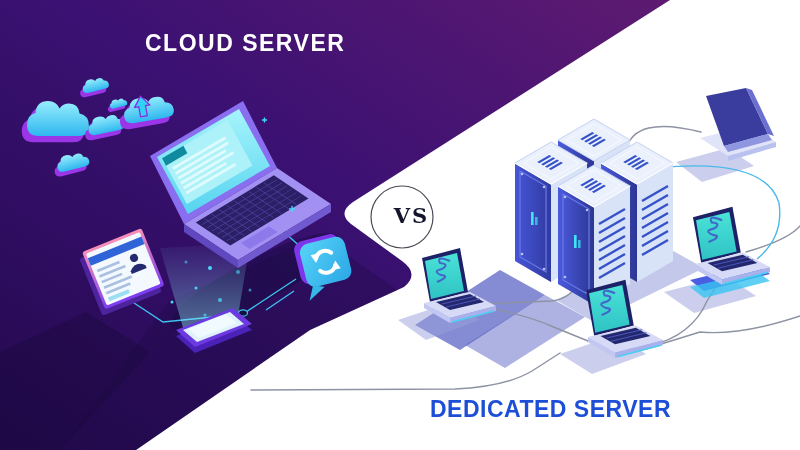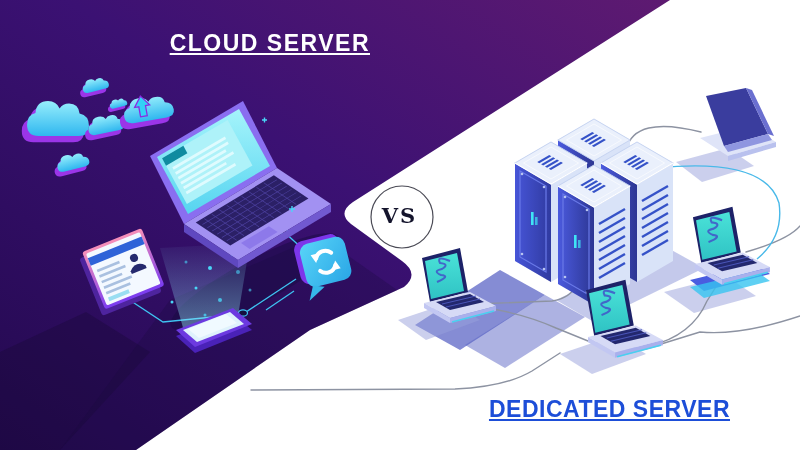--- a/index.html
+++ b/index.html
@@ -1,22 +1,22 @@
 <!DOCTYPE html>
 <html><head>
 <meta charset="utf-8">
 <style>
   html,body{margin:0;padding:0;background:#fff;}
   .stage{position:relative;width:800px;height:450px;overflow:hidden;background:#fff;
          font-family:"Liberation Sans",sans-serif;}
   .stage svg{position:absolute;left:0;top:0;}
-  .title{position:absolute;font-weight:bold;text-align:right;text-decoration:underline;}
+  .title{position:absolute;font-weight:bold;text-align:left;}
   .title-left{left:145px;top:30px;width:225px;font-size:23px;color:#fff;letter-spacing:1.5px;}
   .title-right{left:430px;top:396px;width:300px;font-size:23px;color:#1d4ed8;letter-spacing:0.5px;}
-  .vs-label{position:absolute;left:358px;top:203px;width:83px;text-align:center;
+  .vs-label{position:absolute;left:370px;top:203px;width:83px;text-align:center;
             font-family:"DejaVu Serif","Liberation Serif",serif;font-weight:bold;
             font-size:21px;color:#14142c;letter-spacing:2px;}
 </style>
 </head>
 <body>
 
 <div class="stage">
 <svg width="800" height="450" viewBox="0 0 800 450">
   <defs>
     <linearGradient id="gBg" x1="1" y1="0" x2="0" y2="1">

